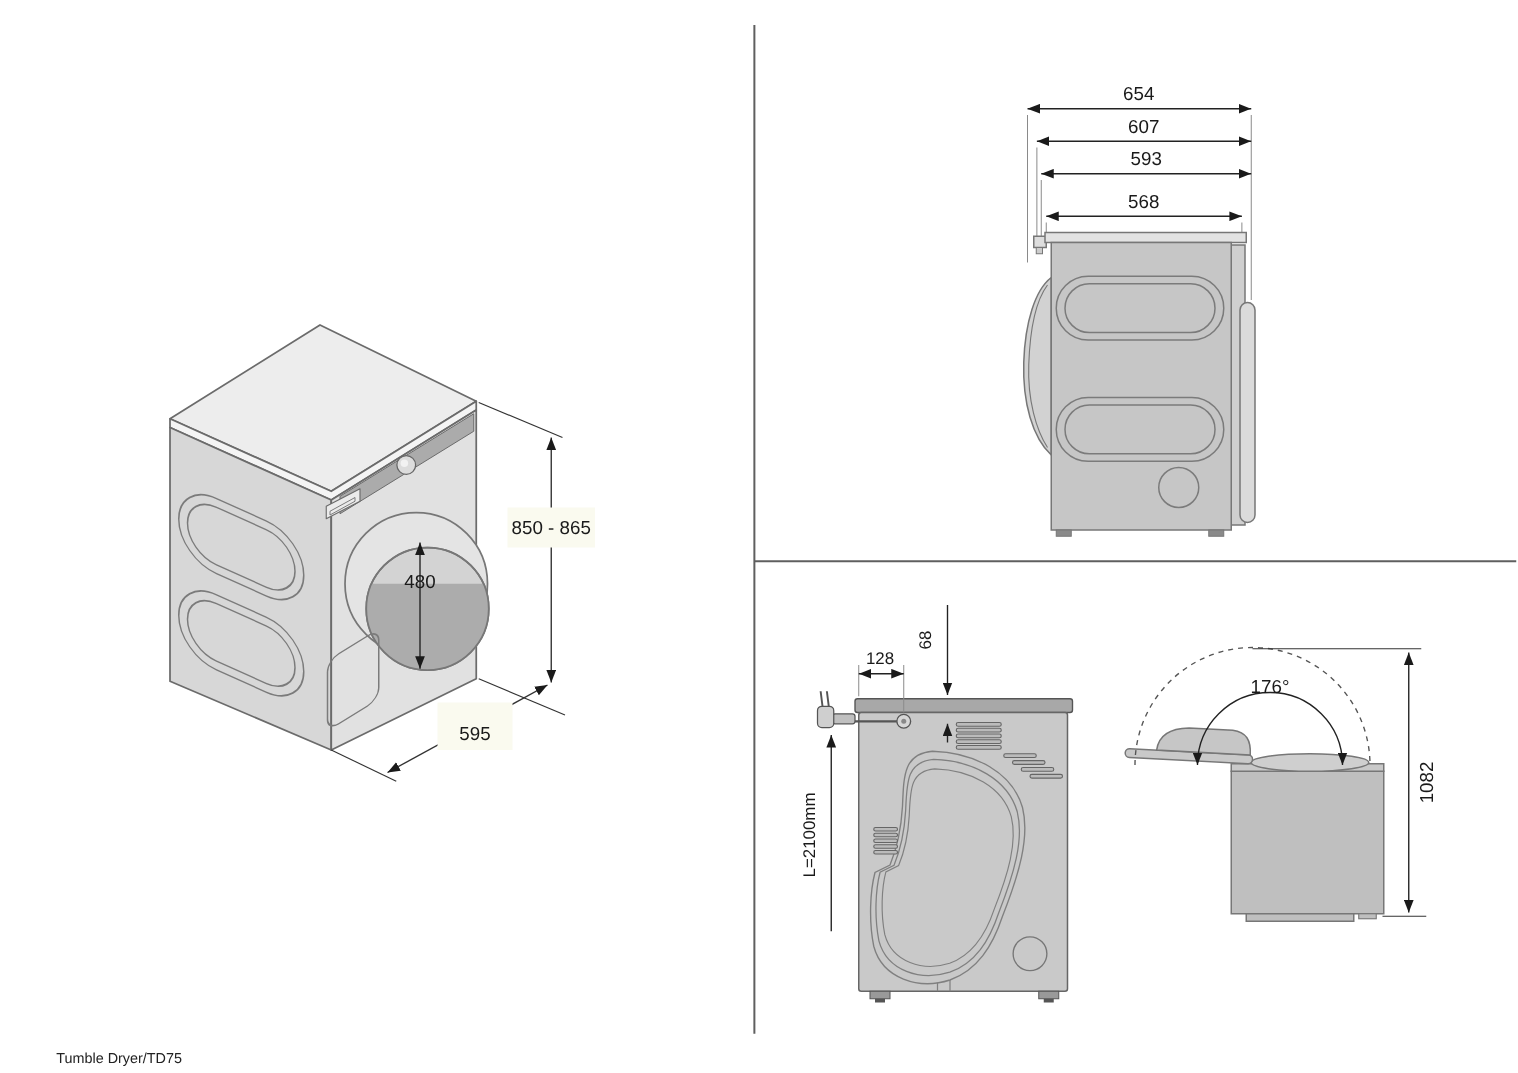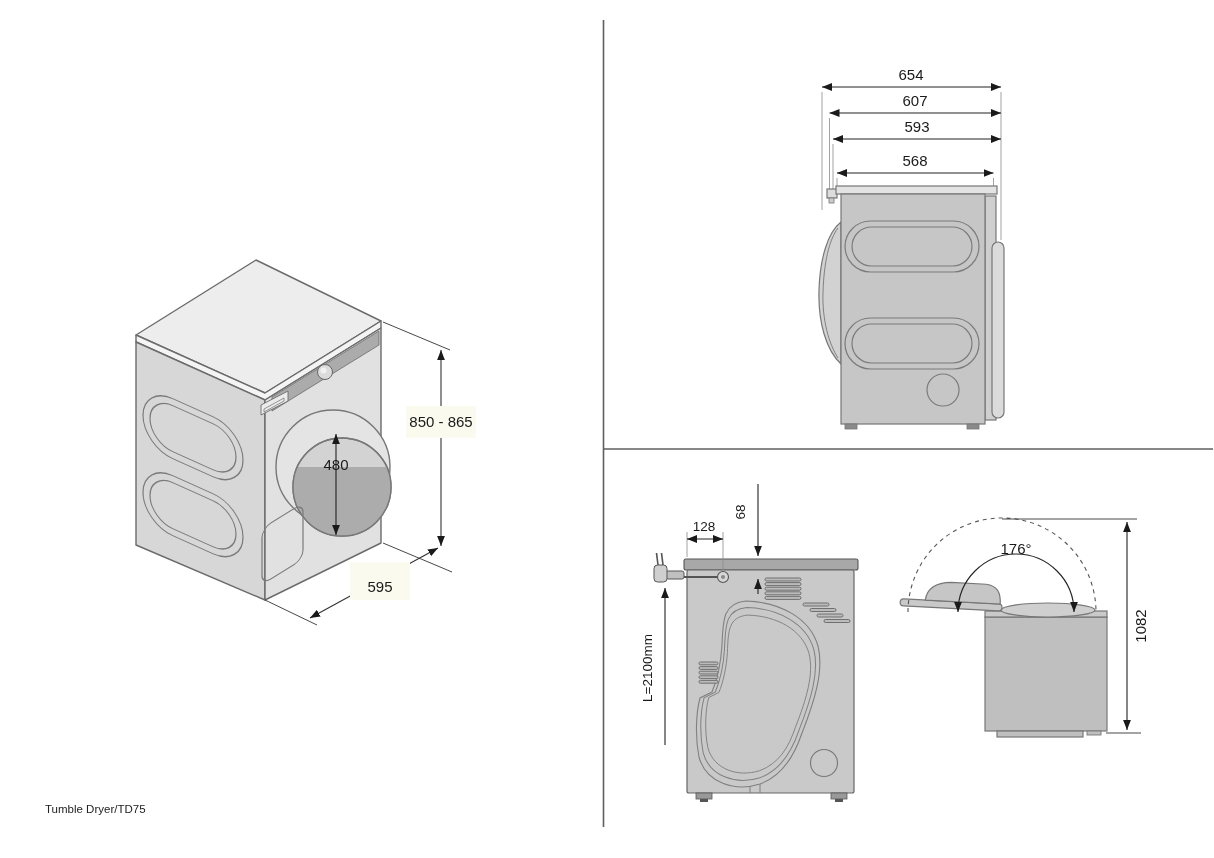--- a/index.html
+++ b/index.html
@@ -4,21 +4,21 @@
 <style>
   html,body{margin:0;padding:0;background:#ffffff;}
   .canvas{
     position:relative;width:1214px;height:858px;background:#ffffff;
     font-family:"Liberation Sans", sans-serif;overflow:hidden;
   }
   svg{position:absolute;left:0;top:0;}
   .dim-text{font-size:15px;fill:#1a1a1a;}
   .dim-text-sm{font-size:13.5px;fill:#1a1a1a;}
   .footer-label{
-    position:absolute;left:45px;top:803px;font-size:11.5px;color:#222;
+    position:absolute;left:45px;top:841px;font-size:11.5px;color:#222;
   }
 </style>
 </head>
 <body>
 
 <div class="canvas">
 <svg width="1214" height="858" viewBox="0 0 1214 858">
   <defs>
     <marker id="ah" viewBox="0 0 9 7" refX="9" refY="3.5" markerWidth="10" markerHeight="8" markerUnits="userSpaceOnUse" orient="auto-start-reverse">
       <path d="M0,0 L9,3.5 L0,7 Z" fill="#1a1a1a"></path>

